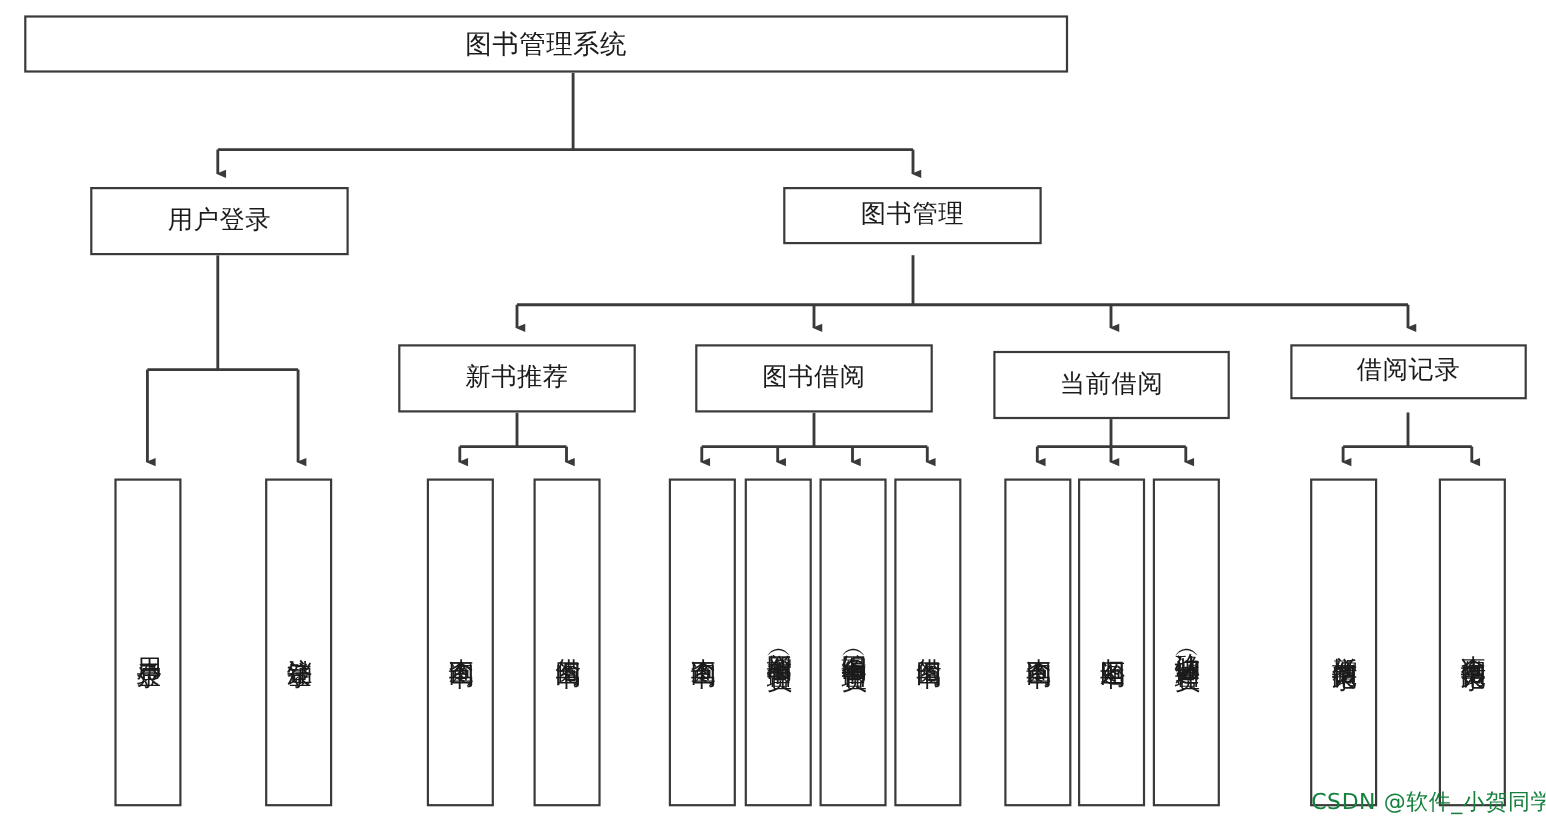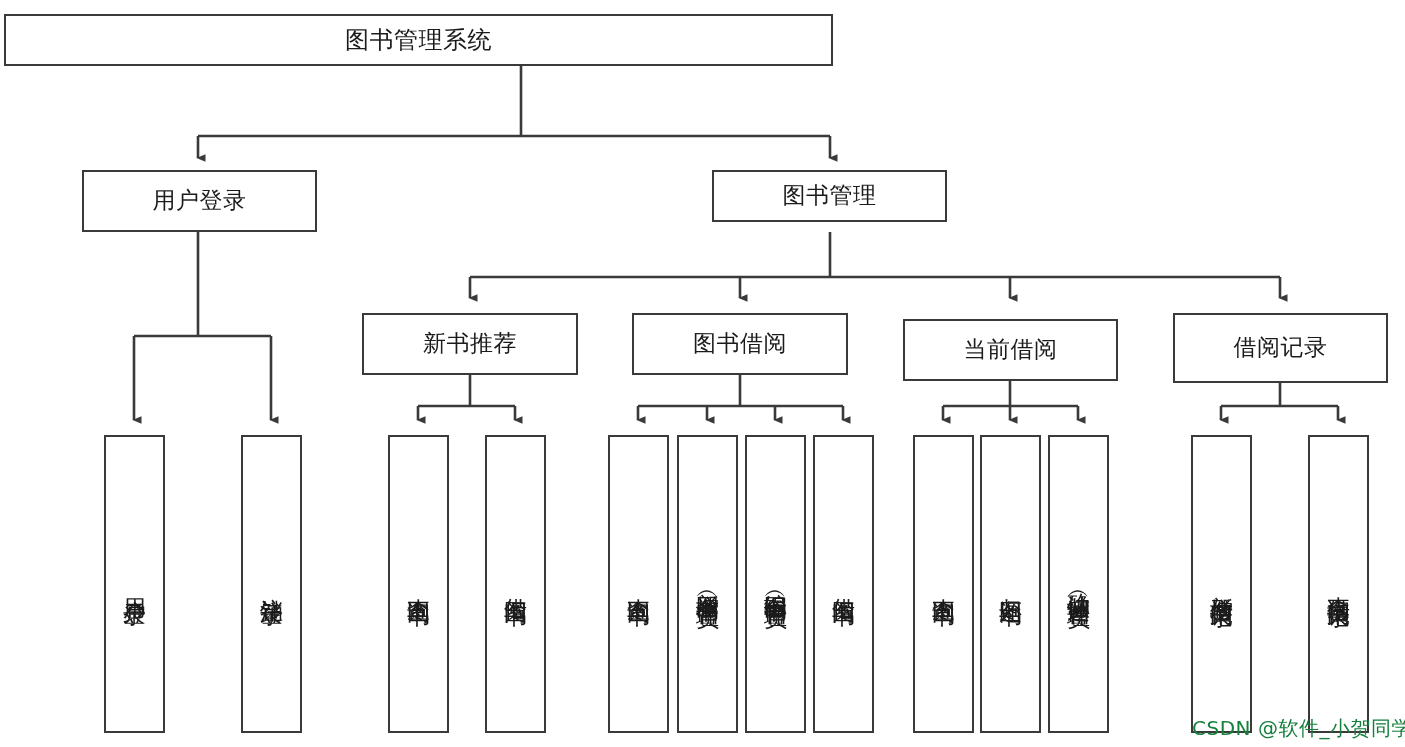--- a/index.html
+++ b/index.html
@@ -110,21 +110,21 @@
       <path d="M 1078 406 L 1078 420" marker-end="url(#arrow)"></path>
 
       <path d="M 1280 375 L 1280 406"></path>
       <path d="M 1221 406 L 1338 406"></path>
       <path d="M 1221 406 L 1221 420" marker-end="url(#arrow)"></path>
       <path d="M 1338 406 L 1338 420" marker-end="url(#arrow)"></path>
 
     </g>
   </svg>
 
-  <div class="node horiz root" style="left:4px; top:14px; width:829px; height:52px;">
+  <div class="node horiz root" style="left:22px; top:14px; width:949px; height:52px;">
     <span class="label">图书管理系统</span>
   </div>
 
   <div class="node horiz" style="left:82px; top:170px; width:235px; height:62px;">
     <span class="label">用户登录</span>
   </div>
 
   <div class="node horiz" style="left:712px; top:170px; width:235px; height:52px;">
     <span class="label">图书管理</span>
   </div>
@@ -134,21 +134,21 @@
   </div>
 
   <div class="node horiz" style="left:362px; top:313px; width:216px; height:62px;">
     <span class="label">新书推荐</span>
   </div>
 
   <div class="node horiz" style="left:903px; top:319px; width:215px; height:62px;">
     <span class="label">当前借阅</span>
   </div>
 
-  <div class="node horiz" style="left:1173px; top:313px; width:215px; height:70px;">
+  <div class="node horiz" style="left:1173px; top:313px; width:215px; height:50px;">
     <span class="label">借阅记录</span>
   </div>
 
   <div class="node vert" style="left:104px; top:435px; width:61px; height:298px;">
     <span class="label">用户登录</span>
   </div>
 
   <div class="node vert" style="left:241px; top:435px; width:61px; height:298px;">
     <span class="label">注销登录</span>
   </div>

